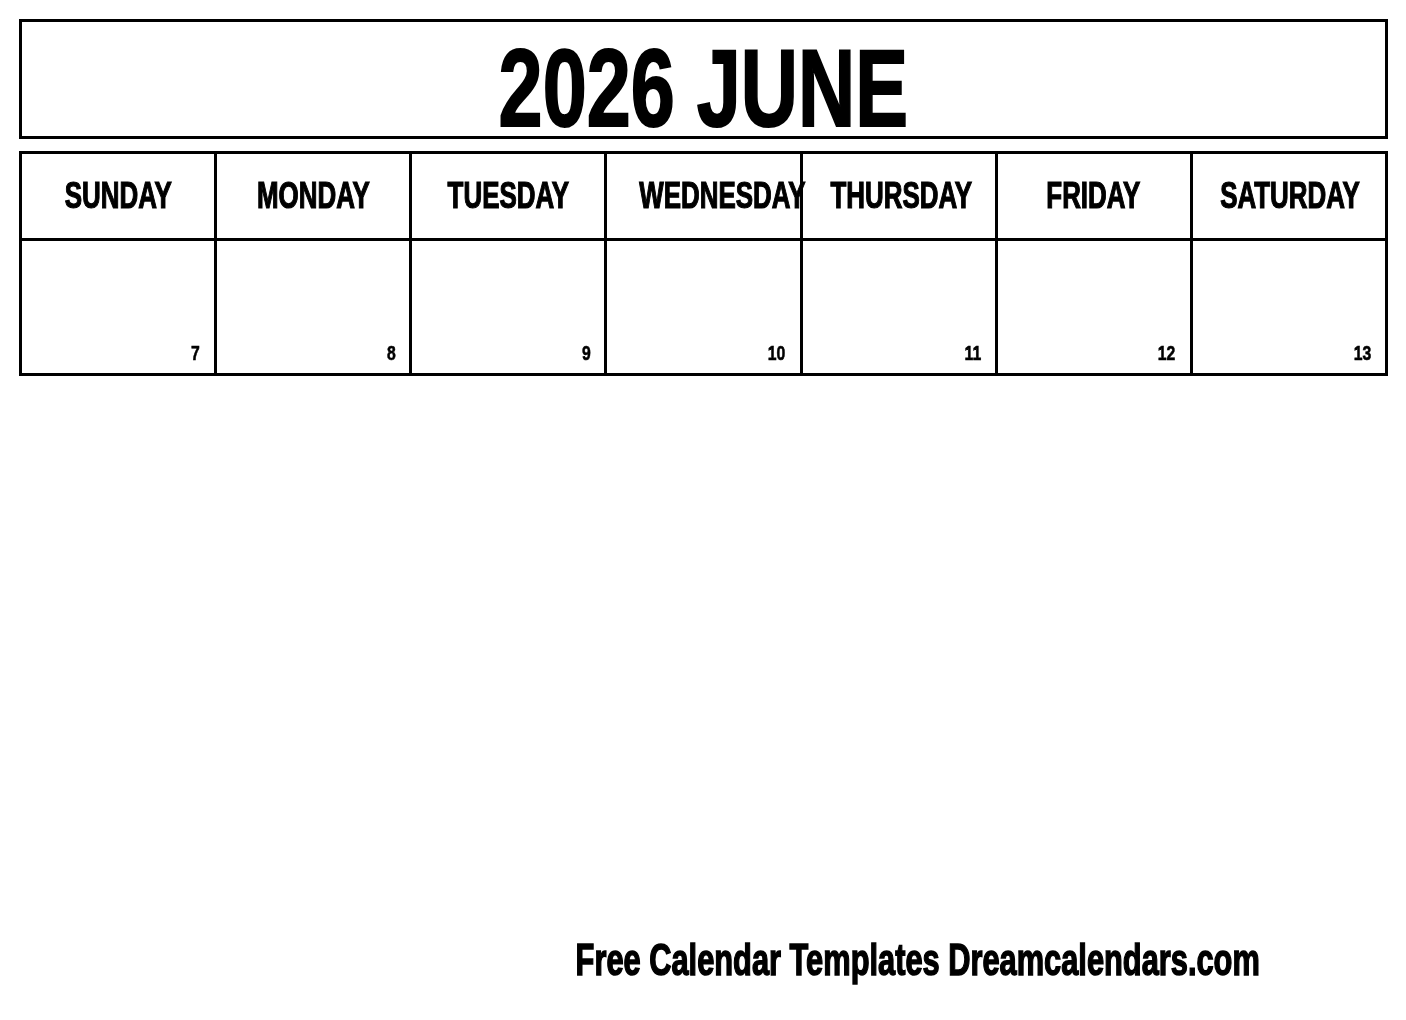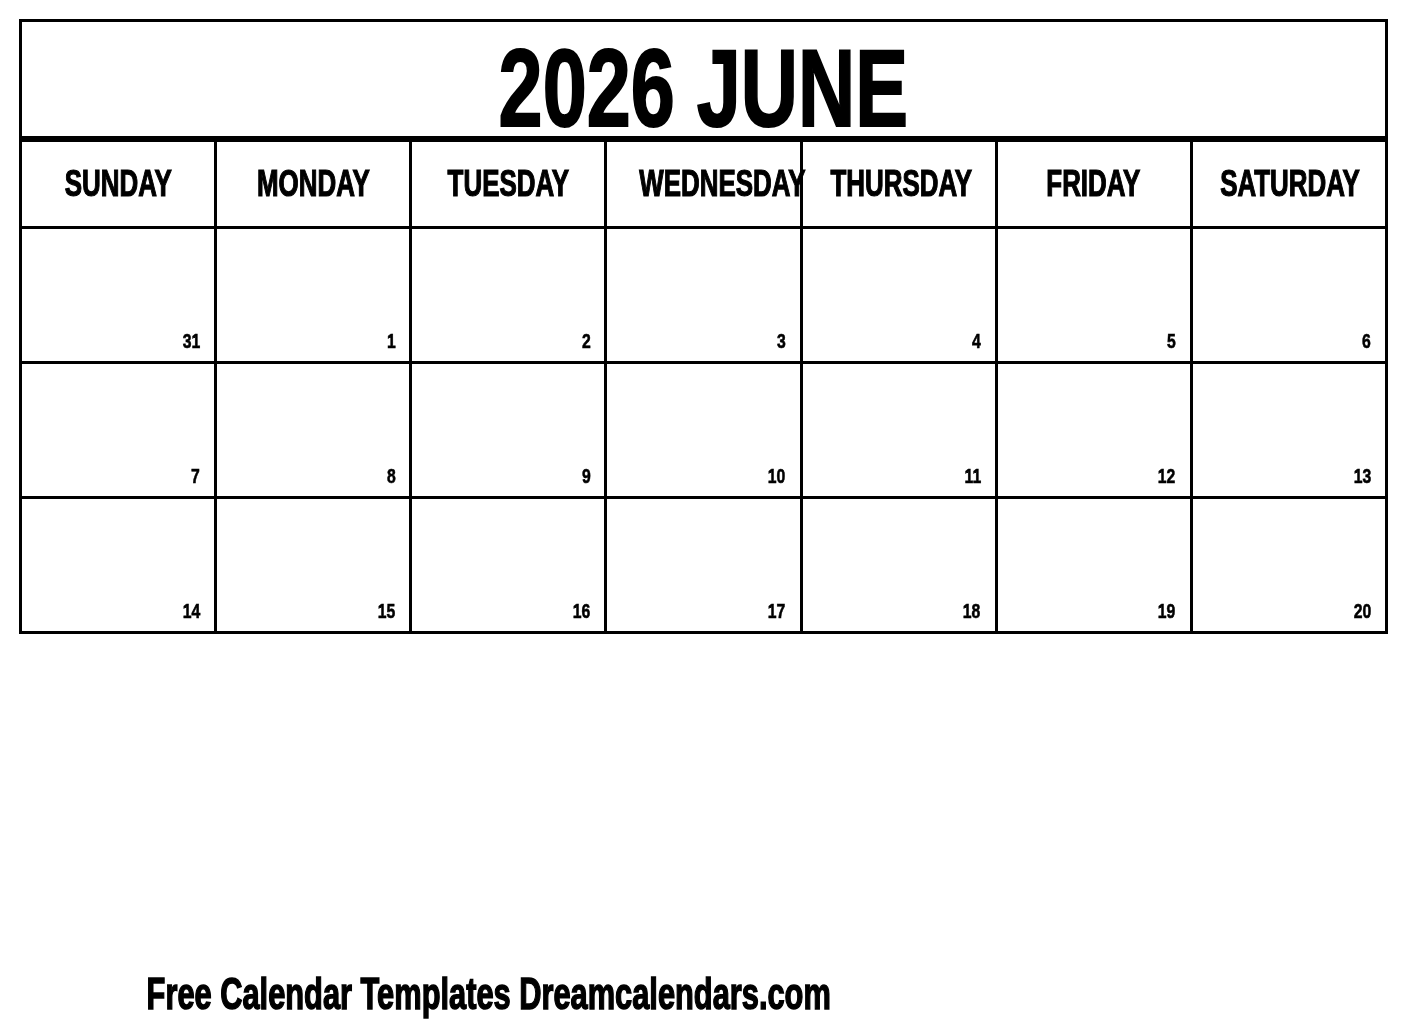--- a/index.html
+++ b/index.html
@@ -44,21 +44,21 @@
     white-space: nowrap;
     transform: scaleX(0.72);
     -webkit-text-stroke: 2px #000;
   }
 
   
   .cal-table {
     border-collapse: collapse;
     table-layout: fixed;
     width: 1369px;
-    margin-top: 0;
+    margin-top: 12px;
   }
   .cal-table th,
   .cal-table td {
     border: 3px solid #000;
     padding: 0;
     background: #fff;
   }
   .cal-table th {
     height: 84px;
     text-align: center;
@@ -86,23 +86,23 @@
     line-height: 1;
     transform: scaleX(0.75);
     transform-origin: 100% 100%;
     -webkit-text-stroke: 0.6px #000;
   }
 
   
   .footer {
     position: absolute;
     left: 0;
-    top: 972px;
+    top: 938px;
     width: 1406px;
-    text-align: left;
+    text-align: right;
   }
   .footer-text {
     display: inline-block;
     font-size: 44px;
     font-weight: bold;
     line-height: 1;
     white-space: nowrap;
     transform: scaleX(0.70);
     -webkit-text-stroke: 1.5px #000;
   }
@@ -126,43 +126,20 @@
             <th><span class="day-name">TUESDAY</span></th>
             <th><span class="day-name">WEDNESDAY</span></th>
             <th><span class="day-name">THURSDAY</span></th>
             <th><span class="day-name">FRIDAY</span></th>
             <th><span class="day-name">SATURDAY</span></th>
           </tr>
       </thead>
       <tbody>
           <tr>
             <td class="day-cell">
-              <span class="date-num">31</span>
-            </td>
-            <td class="day-cell">
-              <span class="date-num">1</span>
-            </td>
-            <td class="day-cell">
-              <span class="date-num">2</span>
-            </td>
-            <td class="day-cell">
-              <span class="date-num">3</span>
-            </td>
-            <td class="day-cell">
-              <span class="date-num">4</span>
-            </td>
-            <td class="day-cell">
-              <span class="date-num">5</span>
-            </td>
-            <td class="day-cell">
-              <span class="date-num">6</span>
-            </td>
-          </tr>
-          <tr>
-            <td class="day-cell">
               <span class="date-num">7</span>
             </td>
             <td class="day-cell">
               <span class="date-num">8</span>
             </td>
             <td class="day-cell">
               <span class="date-num">9</span>
             </td>
             <td class="day-cell">
               <span class="date-num">10</span>
@@ -170,43 +147,20 @@
             <td class="day-cell">
               <span class="date-num">11</span>
             </td>
             <td class="day-cell">
               <span class="date-num">12</span>
             </td>
             <td class="day-cell">
               <span class="date-num">13</span>
             </td>
           </tr>
-          <tr>
-            <td class="day-cell">
-              <span class="date-num">14</span>
-            </td>
-            <td class="day-cell">
-              <span class="date-num">15</span>
-            </td>
-            <td class="day-cell">
-              <span class="date-num">16</span>
-            </td>
-            <td class="day-cell">
-              <span class="date-num">17</span>
-            </td>
-            <td class="day-cell">
-              <span class="date-num">18</span>
-            </td>
-            <td class="day-cell">
-              <span class="date-num">19</span>
-            </td>
-            <td class="day-cell">
-              <span class="date-num">20</span>
-            </td>
-          </tr>
         </tbody>
     </table>
 
   </div>
 
   <div class="footer">
     <span class="footer-text">Free Calendar Templates Dreamcalendars.com</span>
   </div>
 
 </div>

